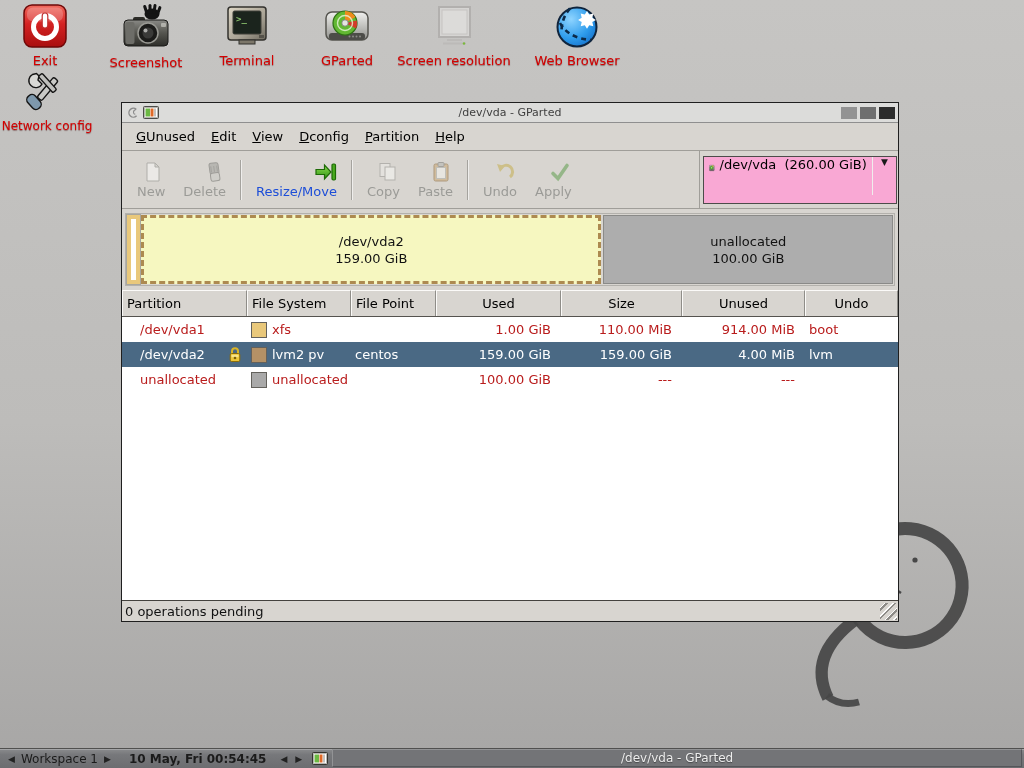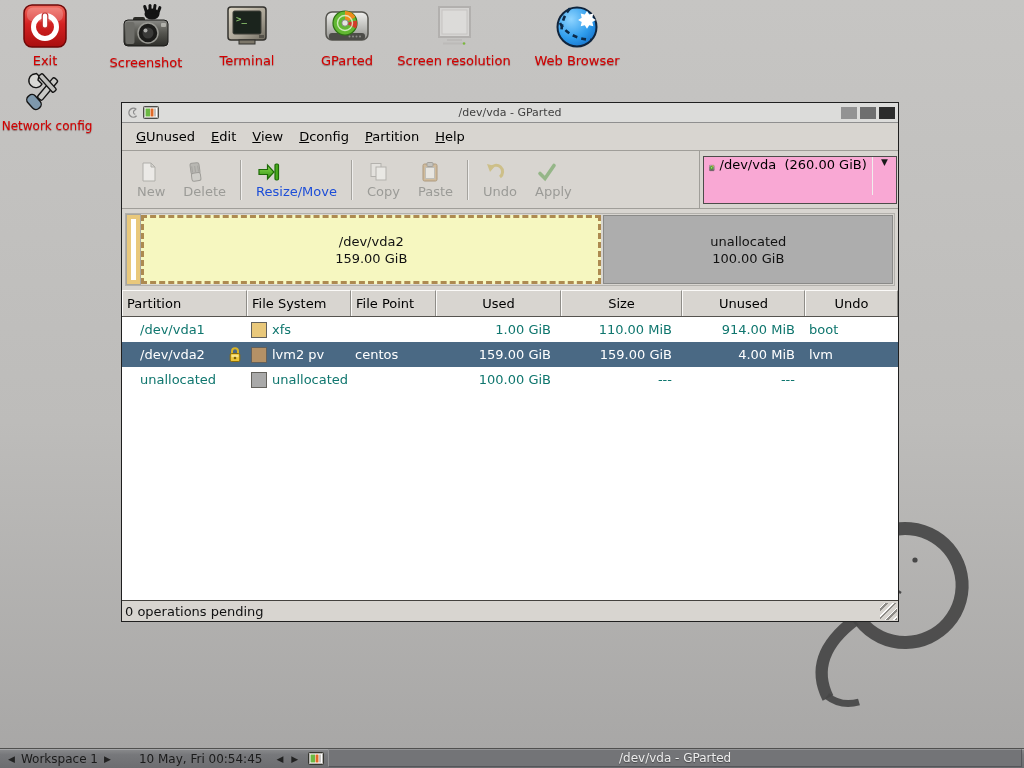--- a/index.html
+++ b/index.html
@@ -29,21 +29,21 @@
   .titlebar .tbtns{margin-left:auto;display:flex;gap:3px;margin-right:3px;z-index:2;}
   .tbtn-sq{width:16px;height:12px;}
   
   .menubar{height:27px;background:#d8d5d0;border-bottom:1px solid #a09e99;
            display:flex;align-items:center;padding-left:6px;flex:none;}
   .mitem{padding:3px 8px;font-size:13px;color:#000;}
   .mitem .mn{text-decoration:underline;}
   
   .toolbar{height:58px;background:#d8d5d0;border-bottom:1px solid #a09e99;
            display:flex;align-items:center;padding-left:6px;flex:none;box-sizing:border-box;}
-  .tbbtn{display:flex;flex-direction:column;align-items:flex-start;justify-content:flex-end;
+  .tbbtn{display:flex;flex-direction:column;align-items:flex-end;justify-content:flex-end;
          gap:1px;padding:3px 9px;}
   .tbbtn .tlabel{font-size:13px;color:#1d4ed8;line-height:14px;white-space:nowrap;}
   .tbbtn.disabled .tlabel{color:#9b9b97;}
   .tsep{width:1px;height:40px;background:#a5a39e;border-right:1px solid #efeeec;margin:0 5px;}
   .combo-wrap{margin-left:auto;align-self:stretch;display:flex;align-items:center;
               border-left:1px solid #a09e99;padding:0 1px 0 3px;}
   .combo{width:194px;height:48px;border:1px solid #4c4c4a;background:#f9a8d4;
          display:flex;align-items:flex-start;padding:0 5px;box-sizing:border-box;gap:5px;}
   .combo .clabel{font-size:13px;color:#000;white-space:pre;flex:1;}
   .combo .cdiv{width:1px;height:38px;background:#8f8d88;border-right:1px solid #efeeec;}
@@ -60,42 +60,42 @@
   
   .thead{height:27px;flex:none;display:grid;
          grid-template-columns:125px 104px 85px 125px 121px 123px 1fr;
          background:#d8d5d0;border-bottom:1px solid #55534f;box-sizing:border-box;}
   .hcell{display:flex;align-items:center;font-size:13px;color:#000;
          border-top:1px solid #fbfaf8;border-left:1px solid #fbfaf8;border-right:1px solid #8f8d88;
          padding:0 4px;box-sizing:border-box;white-space:nowrap;overflow:hidden;}
   .hcell.center{justify-content:center;}
   .rows{flex:none;background:#fff;}
   .trow{height:25px;display:grid;grid-template-columns:125px 104px 85px 125px 121px 123px 1fr;
-        font-size:13px;color:#0f766e;background:#fff;}
+        font-size:13px;color:#b91c1c;background:#fff;}
   .trow.selected{background:#4a6984;color:#fff;}
   .cell{display:flex;align-items:center;padding:0 4px;box-sizing:border-box;white-space:nowrap;overflow:hidden;}
   .cell.part{padding-left:18px;}
   .cell.num{justify-content:flex-end;padding-right:10px;}
   .fswatch{width:16px;height:16px;border:1px solid #63615c;margin-right:5px;flex:none;box-sizing:border-box;}
   .lock{margin-left:auto;margin-right:1px;flex:none;display:flex;}
   .listfill{flex:1;background:#fff;}
   
   .statusbar{height:21px;flex:none;background:#d8d5d0;border-top:1px solid #44423e;
              display:flex;align-items:center;position:relative;font-size:13px;color:#111;
              padding-left:3px;box-sizing:border-box;}
   .grip{position:absolute;right:1px;bottom:1px;width:17px;height:17px;
         background:repeating-linear-gradient(135deg,transparent 0 3px,#fdfdfd 3px 4px,#8e8c88 4px 6px);}
   
   .taskbar{position:absolute;left:0;bottom:0;width:1024px;height:20px;
            background:linear-gradient(180deg,#8a8b8d 0%,#77787b 30%,#6c6d70 100%);
            border-top:1px solid #50504f;box-shadow:inset 0 1px 0 #a3a4a6;
            display:flex;align-items:center;font-size:12px;color:#1b1b1b;box-sizing:border-box;}
   .tb-arrow{font-size:9px;color:#222;padding:0 4px;line-height:20px;}
   .tb-ws{padding:0 2px;}
-  .tb-clock{margin-left:24px;white-space:pre;}
+  .tb-clock{margin-left:14px;white-space:pre;font-weight:bold;}
   .tb-pager{margin-left:10px;display:flex;}
   .tb-appicon{margin-left:6px;display:flex;align-items:center;}
   .tb-task{flex:1;margin:1px 2px 2px 4px;height:16px;display:flex;align-items:center;justify-content:center;
            background:#737477;border-top:1px solid #929395;border-left:1px solid #929395;
            border-right:1px solid #55565a;border-bottom:1px solid #55565a;
            color:#ededed;text-shadow:0 1px 1px rgba(0,0,0,.4);font-size:12px;}
 </style>
 </head>
 <body>
 

